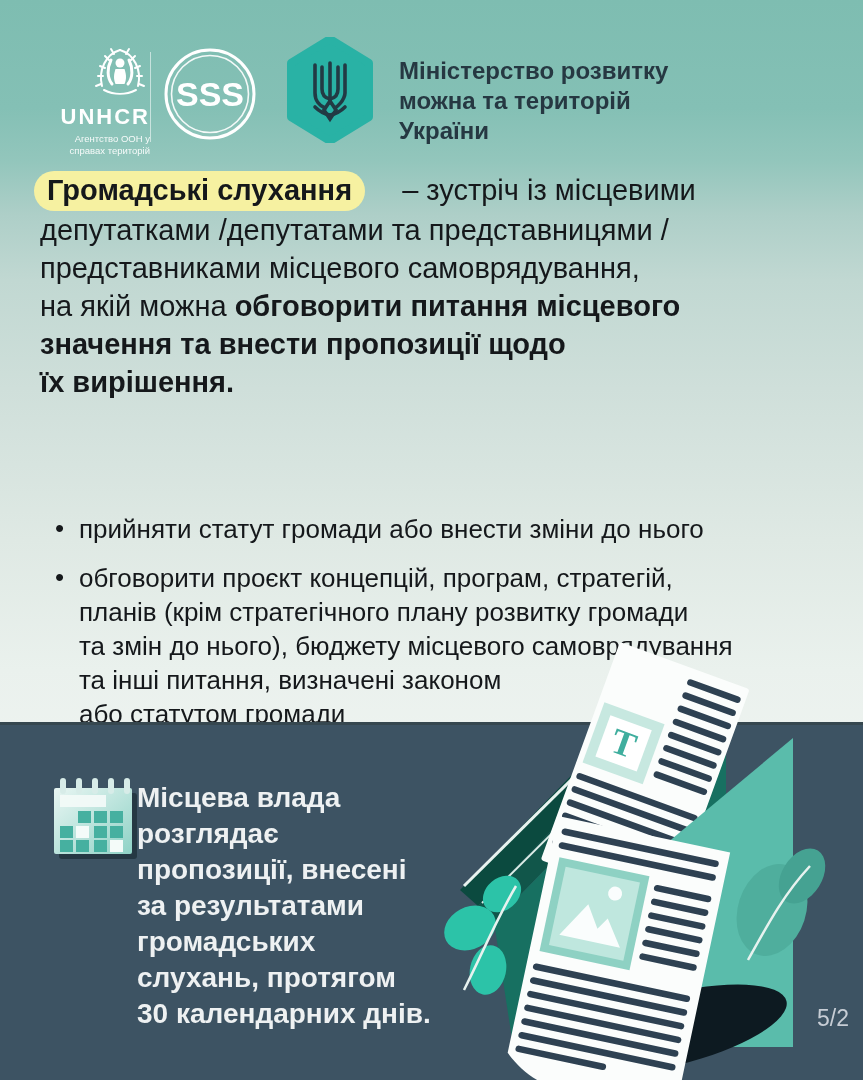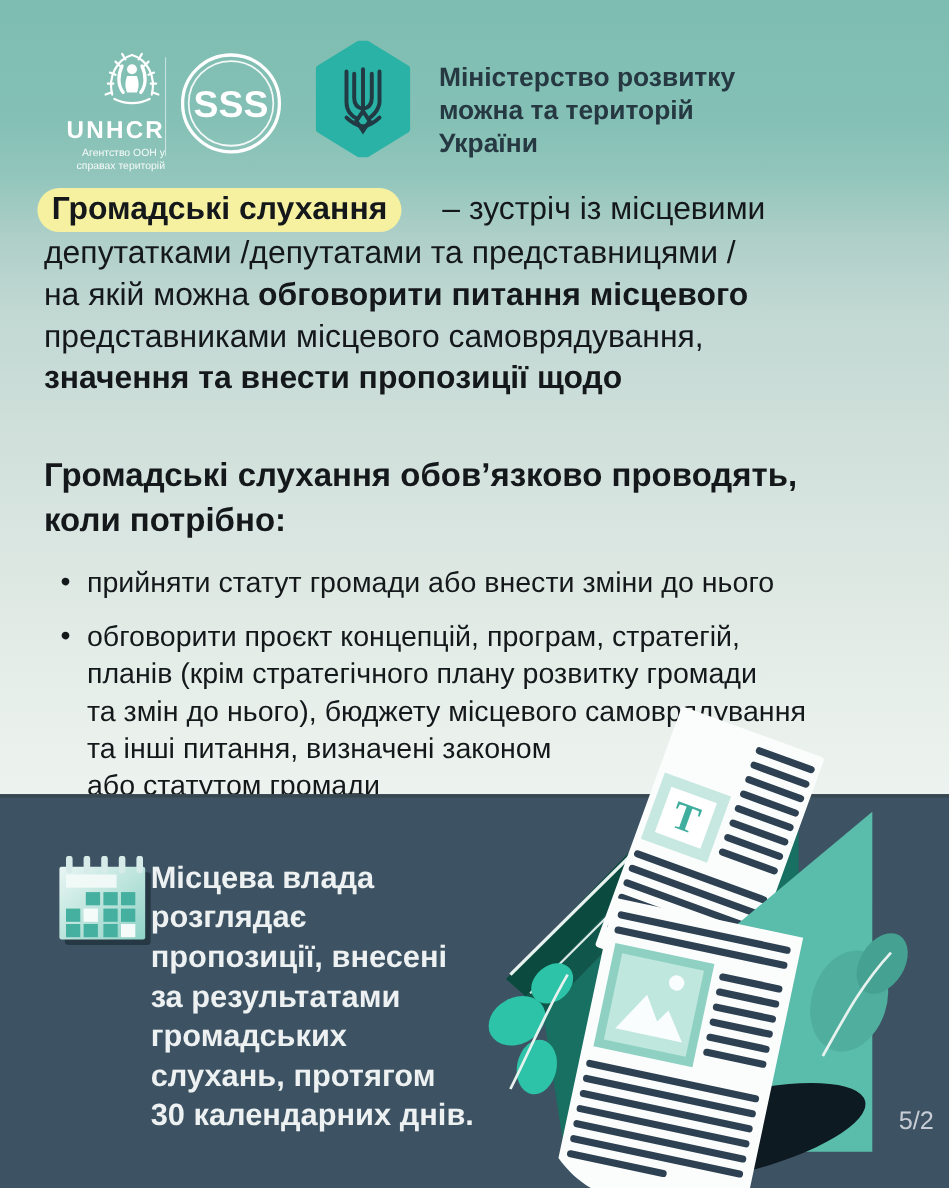--- a/index.html
+++ b/index.html
@@ -96,27 +96,26 @@
   <div class="ministry">Міністерство розвитку
 можна та територій
 України</div>
 
   <div class="intro">
     <div class="iline">
       <span class="hl">Громадські слухання</span>
       <span class="dash-rest">– зустріч із місцевими</span>
     </div>
     <div class="iline">депутатками /депутатами та представницями /</div>
+    <div class="iline">представниками місцевого самоврядування,</div>
     <div class="iline"><span>на якій можна </span><span class="b">обговорити питання місцевого</span></div>
-    <div class="iline">представниками місцевого самоврядування,</div>
     <div class="iline b">значення та внести пропозиції щодо</div>
-  </div>
-
-  <div class="heading">Громадські слухання обов’язково проводять,
-коли потрібно:</div>
+    <div class="iline b">їх вирішення.</div>
+  </div>
+
 
   <ul class="bullets">
     <li>прийняти статут громади або внести зміни до нього</li>
     <li>обговорити проєкт концепцій, програм, стратегій,
 планів (крім стратегічного плану розвитку громади
 та змін до нього), бюджету місцевого самоврядування
 та інші питання, визначені законом
 або статутом громади</li>
   </ul>
 

